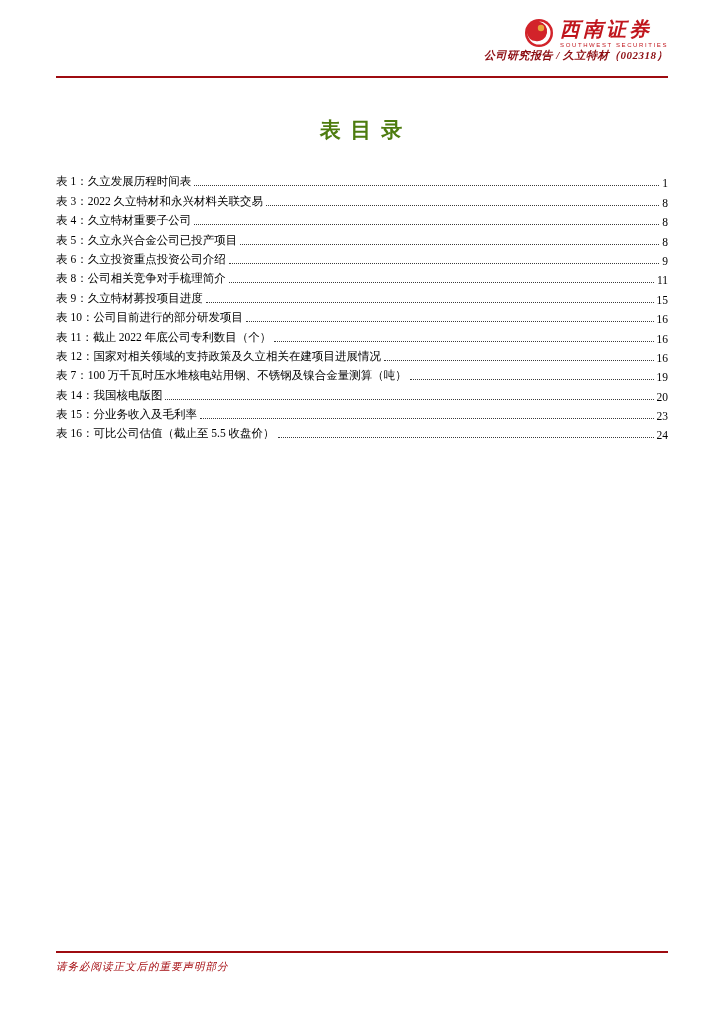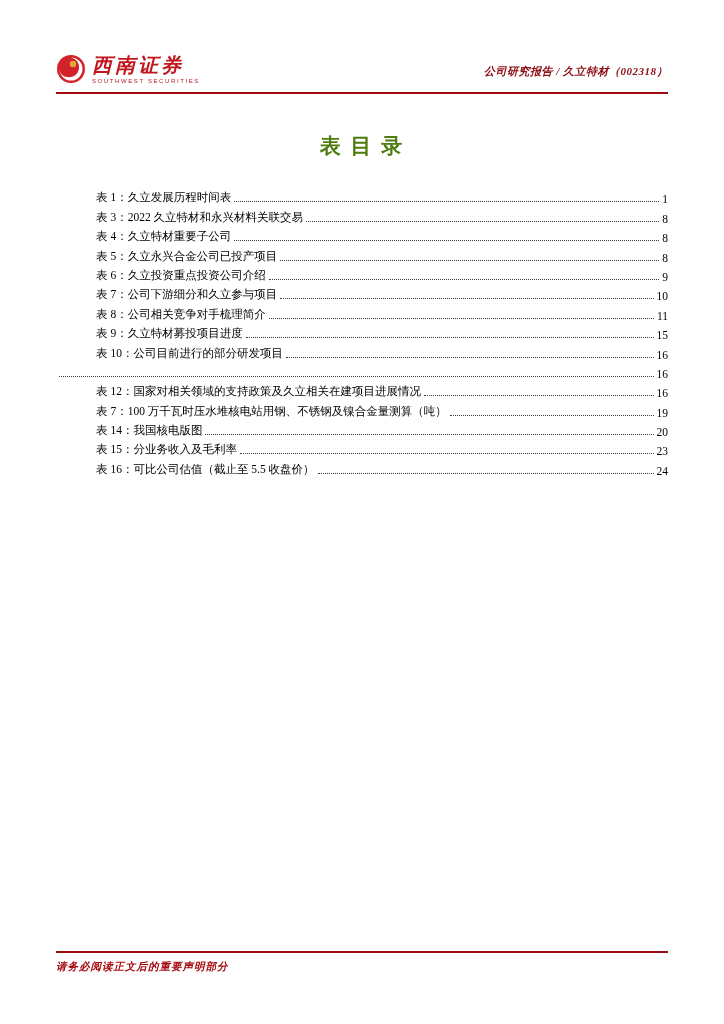--- a/index.html
+++ b/index.html
@@ -7,21 +7,22 @@
   body {
     width: 724px; height: 1024px; position: relative;
     font-family: "Liberation Serif", "DejaVu Serif", serif;
     overflow: hidden;
   }
   .page { position: absolute; inset: 0; padding: 0 56px; }
 
   
   .header {
     display: flex; justify-content: space-between; align-items: flex-end;
-    padding-top: 54px;
+    padding-top: 18px;
+    flex-direction: column;
   }
   .logo { display: flex; align-items: center; gap: 6px; }
   .logo-icon svg { display: block; }
   .logo-text { display: flex; flex-direction: column; line-height: 1; }
   .brand-cn {
     color: #c0161d; font-size: 20px; font-weight: bold;
     font-style: italic; letter-spacing: 3px;
     font-family: "Liberation Serif", serif;
   }
   .brand-en {
@@ -39,34 +40,34 @@
     text-align: center; font-size: 21px; font-weight: bold; color: #4d7c0f;
     margin-top: 38px; letter-spacing: 2px;
     font-family: "Liberation Sans", "DejaVu Sans", sans-serif;
   }
   .toc-list { list-style: none; margin-top: 26px; }
   .toc-entry {
     display: flex; align-items: flex-end;
     font-size: 11.5px; color: #000; height: 19.4px;
     cursor: pointer;
   }
-  .toc-label { white-space: nowrap; margin-left: 40px; }
+  .toc-label { white-space: nowrap; }
   .toc-leader {
     flex: 1 1 auto; min-width: 10px;
     border-bottom: 1.6px dotted #3a3a3a;
     margin: 0 3px 3px 3px;
   }
   .toc-page { white-space: nowrap; }
 
   
   .footer { position: absolute; left: 56px; right: 56px; bottom: 50px; }
   .footer-rule { height: 2px; background: #9e0b10; }
   .disclaimer {
     margin-top: 7px; color: #a40b10; font-size: 10.5px;
-    font-style: italic; font-weight: bold; letter-spacing: 1px;
+    font-style: italic; font-weight: normal; letter-spacing: 1px;
   }
 </style>
 </head>
 <body>
 
 <div class="page">
 
   <header class="header">
     <div class="logo">
       <span class="logo-icon">
@@ -113,45 +114,41 @@
     <span class="toc-leader"></span>
     <span class="toc-page">8</span>
   </li>
 
   <li class="toc-entry">
     <span class="toc-label">表 6：久立投资重点投资公司介绍</span>
     <span class="toc-leader"></span>
     <span class="toc-page">9</span>
   </li>
 
-  <li class="toc-entry">
-    <span class="toc-label">表 7：公司下游细分和久立参与项目</span>
-    <span class="toc-leader"></span>
-    <span class="toc-page">10</span>
-  </li>
 
   <li class="toc-entry">
     <span class="toc-label">表 8：公司相关竞争对手梳理简介</span>
     <span class="toc-leader"></span>
     <span class="toc-page">11</span>
   </li>
 
   <li class="toc-entry">
     <span class="toc-label">表 9：久立特材募投项目进度</span>
     <span class="toc-leader"></span>
     <span class="toc-page">15</span>
   </li>
 
   <li class="toc-entry">
     <span class="toc-label">表 10：公司目前进行的部分研发项目</span>
     <span class="toc-leader"></span>
     <span class="toc-page">16</span>
   </li>
 
   <li class="toc-entry">
+    <span class="toc-label">表 11：截止 2022 年底公司专利数目（个）</span>
     <span class="toc-leader"></span>
     <span class="toc-page">16</span>
   </li>
 
   <li class="toc-entry">
     <span class="toc-label">表 12：国家对相关领域的支持政策及久立相关在建项目进展情况</span>
     <span class="toc-leader"></span>
     <span class="toc-page">16</span>
   </li>
 

